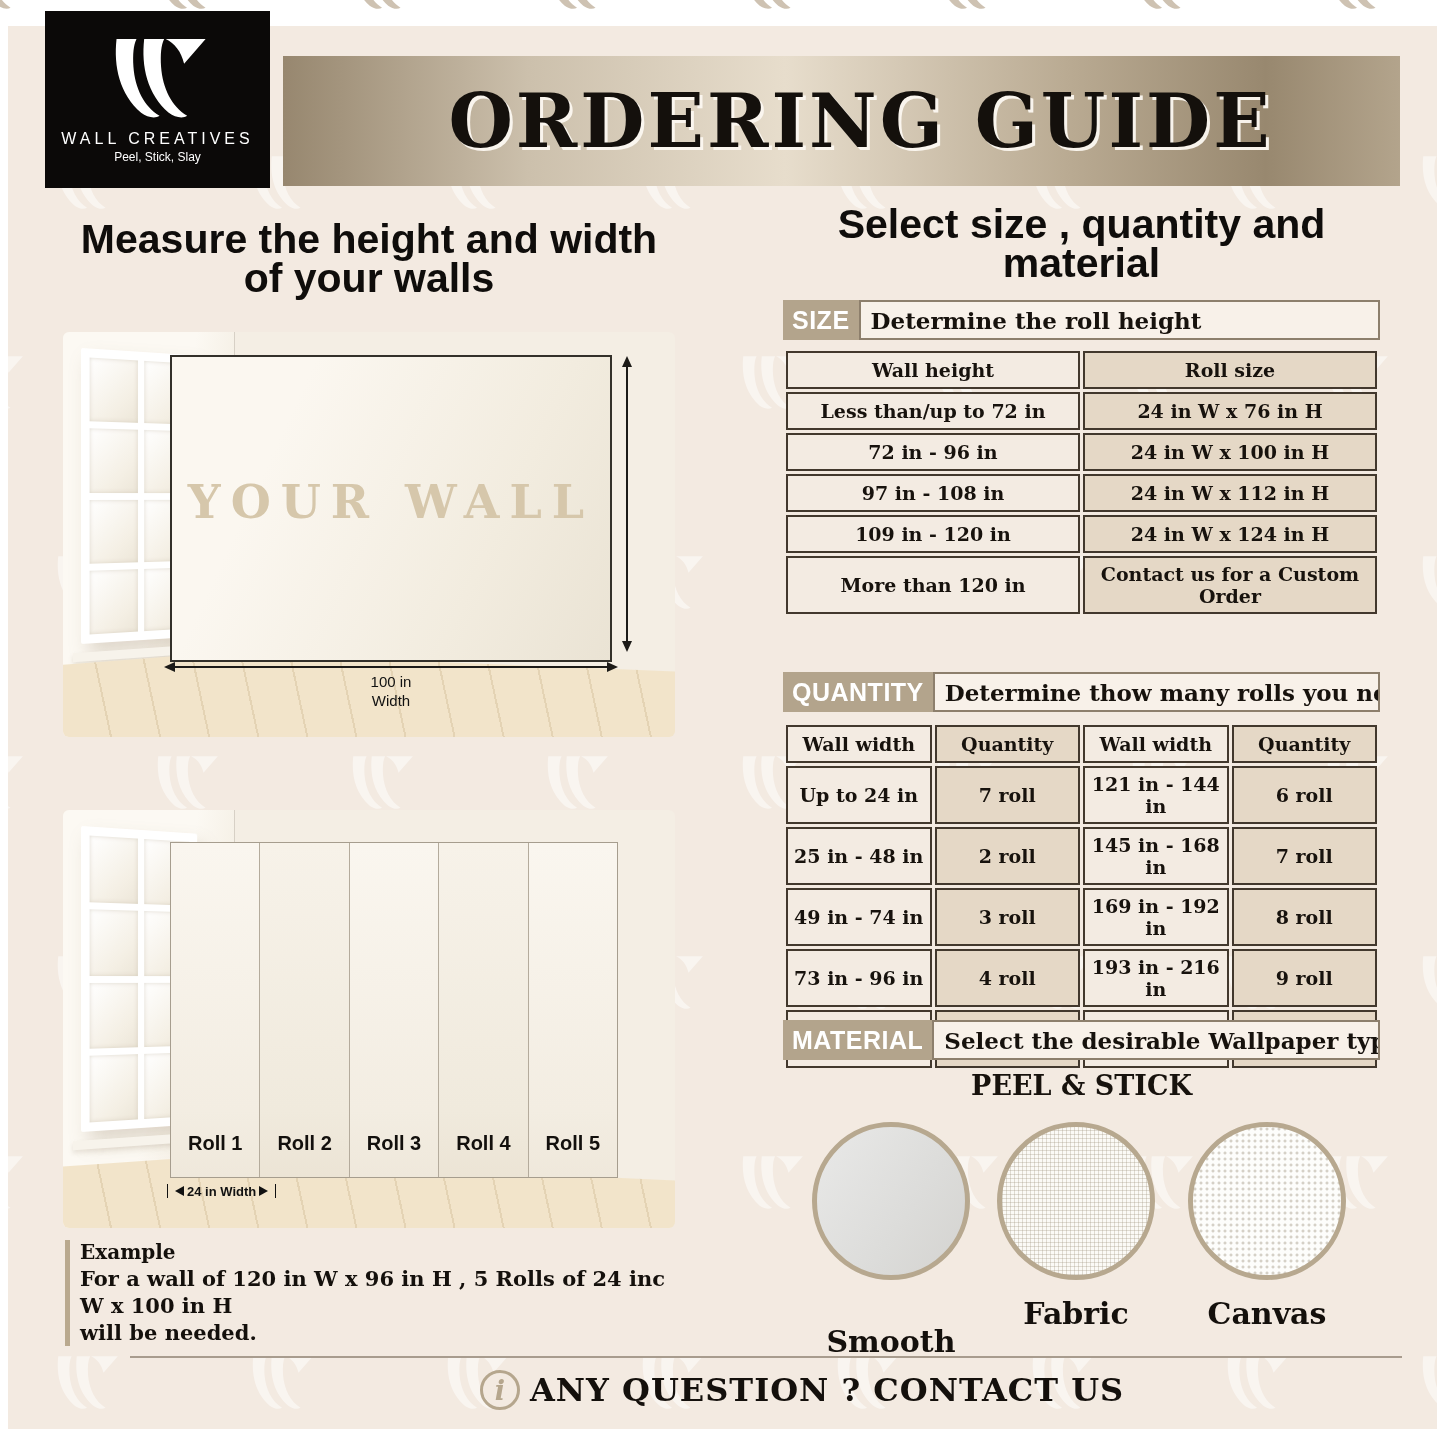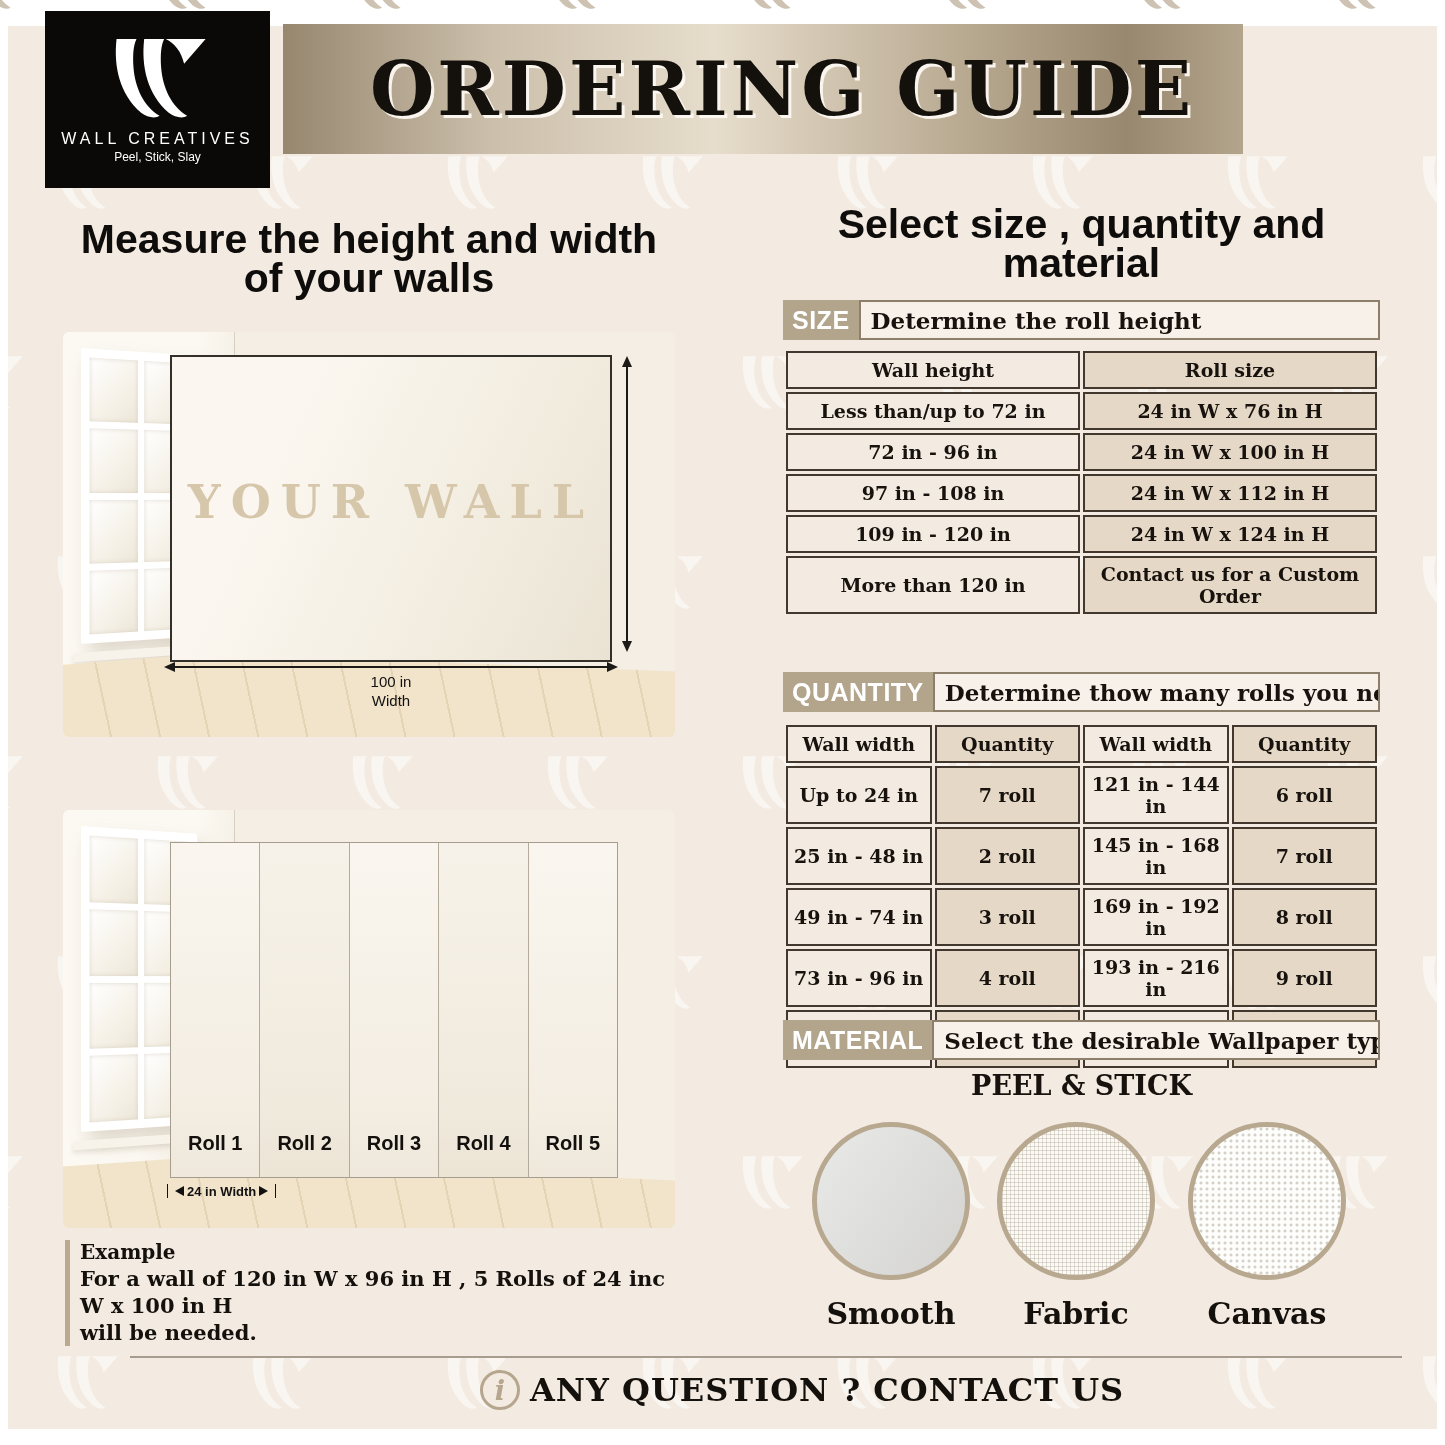--- a/index.html
+++ b/index.html
@@ -10,21 +10,21 @@
   .wm { position:absolute; width:72px; height:62px; }
 
   
   .logo-box { position:absolute; left:45px; top:11px; width:225px; height:177px; background:#0b0908;
               display:flex; flex-direction:column; align-items:center; justify-content:center; z-index:5; }
   .logo-mark { width:128px; height:86px; fill:#ffffff; }
   .logo-name { color:#fff; font-size:16px; letter-spacing:4px; margin-top:8px; white-space:nowrap; }
   .logo-tagline { color:#fff; font-size:12px; margin-top:2px; }
 
   
-  .banner { position:absolute; left:283px; top:24px; width:960px; height:130px; z-index:3;
+  .banner { position:absolute; left:283px; top:56px; width:1117px; height:130px; z-index:3;
             background:linear-gradient(90deg,#97876f 0%,#ccc0ac 22%,#e7ddcc 45%,#baab93 70%,#98886f 88%,#b3a48c 100%);
             display:flex; align-items:center; justify-content:center;padding-left:38px; }
   .title { font-family:"DejaVu Serif", serif; font-weight:800; font-size:74px; letter-spacing:3px;
            color:#14100c; text-shadow:3px 3px 0 rgba(252,248,241,.95); white-space:nowrap; }
 
   
   .col-heading { position:absolute; text-align:center; font-weight:700; font-size:41px; color:#0f0d0b; line-height:39px; z-index:3; }
   .left-heading { left:63px; top:220px; width:612px; }
   .right-heading { left:783px; top:205px; width:597px; }
 
@@ -54,21 +54,21 @@
   .material-circle.fabric { left:997px;
       background:
         repeating-linear-gradient(0deg, rgba(158,146,124,.30) 0 1px, rgba(0,0,0,0) 1px 4px),
         repeating-linear-gradient(90deg, rgba(158,146,124,.30) 0 1px, rgba(0,0,0,0) 1px 4px),
         #fbfaf6; }
   .material-circle.canvas { left:1188px;
       background: radial-gradient(circle at 2px 2px, rgba(165,155,135,.45) 1.2px, rgba(0,0,0,0) 1.8px), #fdfdfb;
       background-size:6px 6px; }
   .material-label { position:absolute; top:1296px; width:158px; text-align:center;
                     font-family:"DejaVu Serif", serif; font-weight:700; font-size:30px; color:#14100c; z-index:3; }
-  .material-label.l1 { left:812px; } .material-label.l2 { left:997px; } .material-label.l3 { left:1188px; }
+  .material-label.l1 { left:812px;margin-top:28px; } .material-label.l2 { left:997px; } .material-label.l3 { left:1188px; }
 
   
   .room { position:absolute; left:63px; width:612px; background:#f4eee4; border-radius:6px; overflow:hidden; z-index:3; }
   .room1 { top:332px; height:405px; }
   .room2 { top:810px; height:418px; }
   .leftwall { position:absolute; left:0; top:0; width:172px; height:100%;
               background:linear-gradient(100deg,#fcf9f3 55%, #efe8da 90%, #e5ddcd); }
   .corner-line { position:absolute; left:171px; top:0; width:1px; height:80%; background:rgba(125,113,95,.25); }
   .window { position:absolute; left:18px; top:16px; width:128px; background:#ffffff; border-radius:2px;
             transform:perspective(700px) rotateY(17deg); transform-origin:left center;

